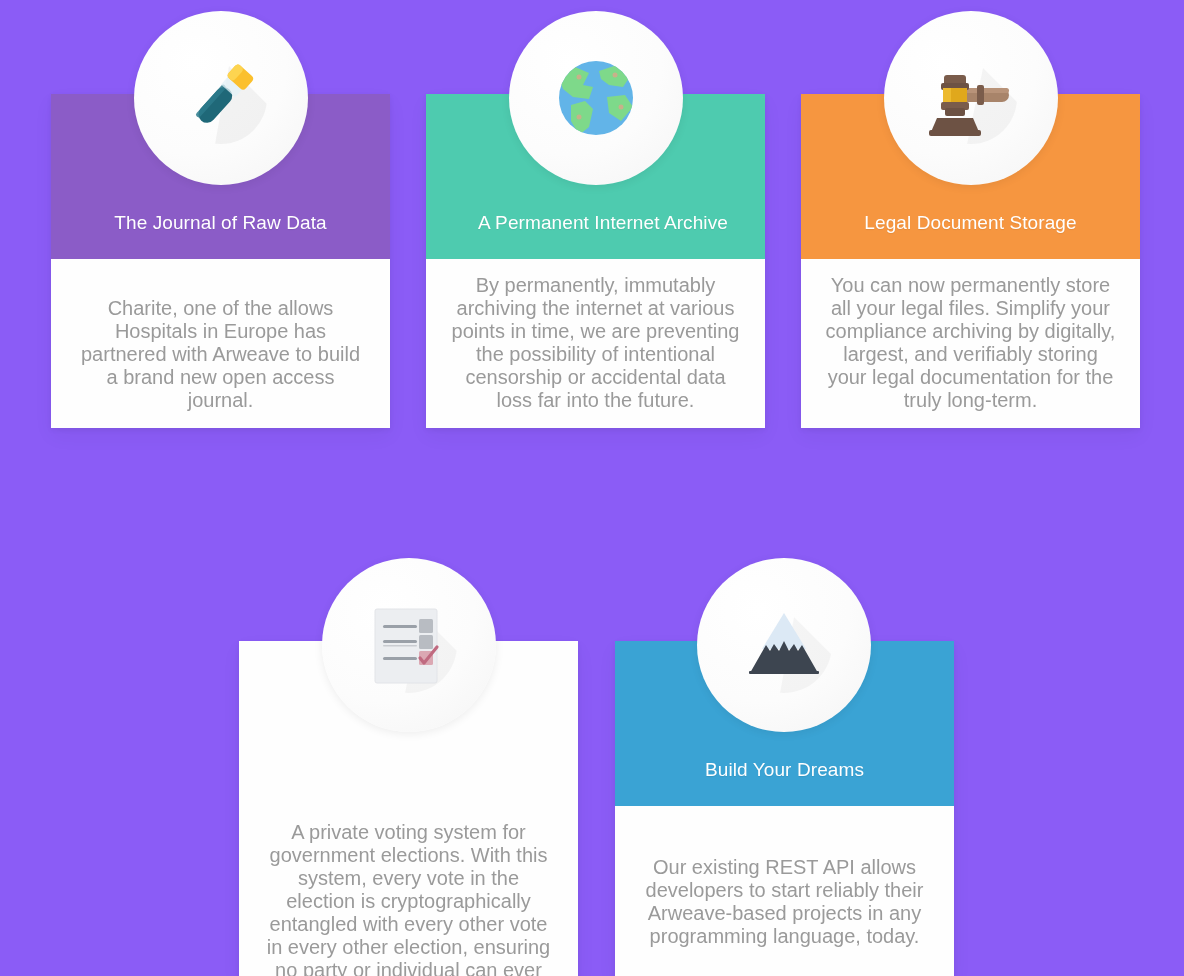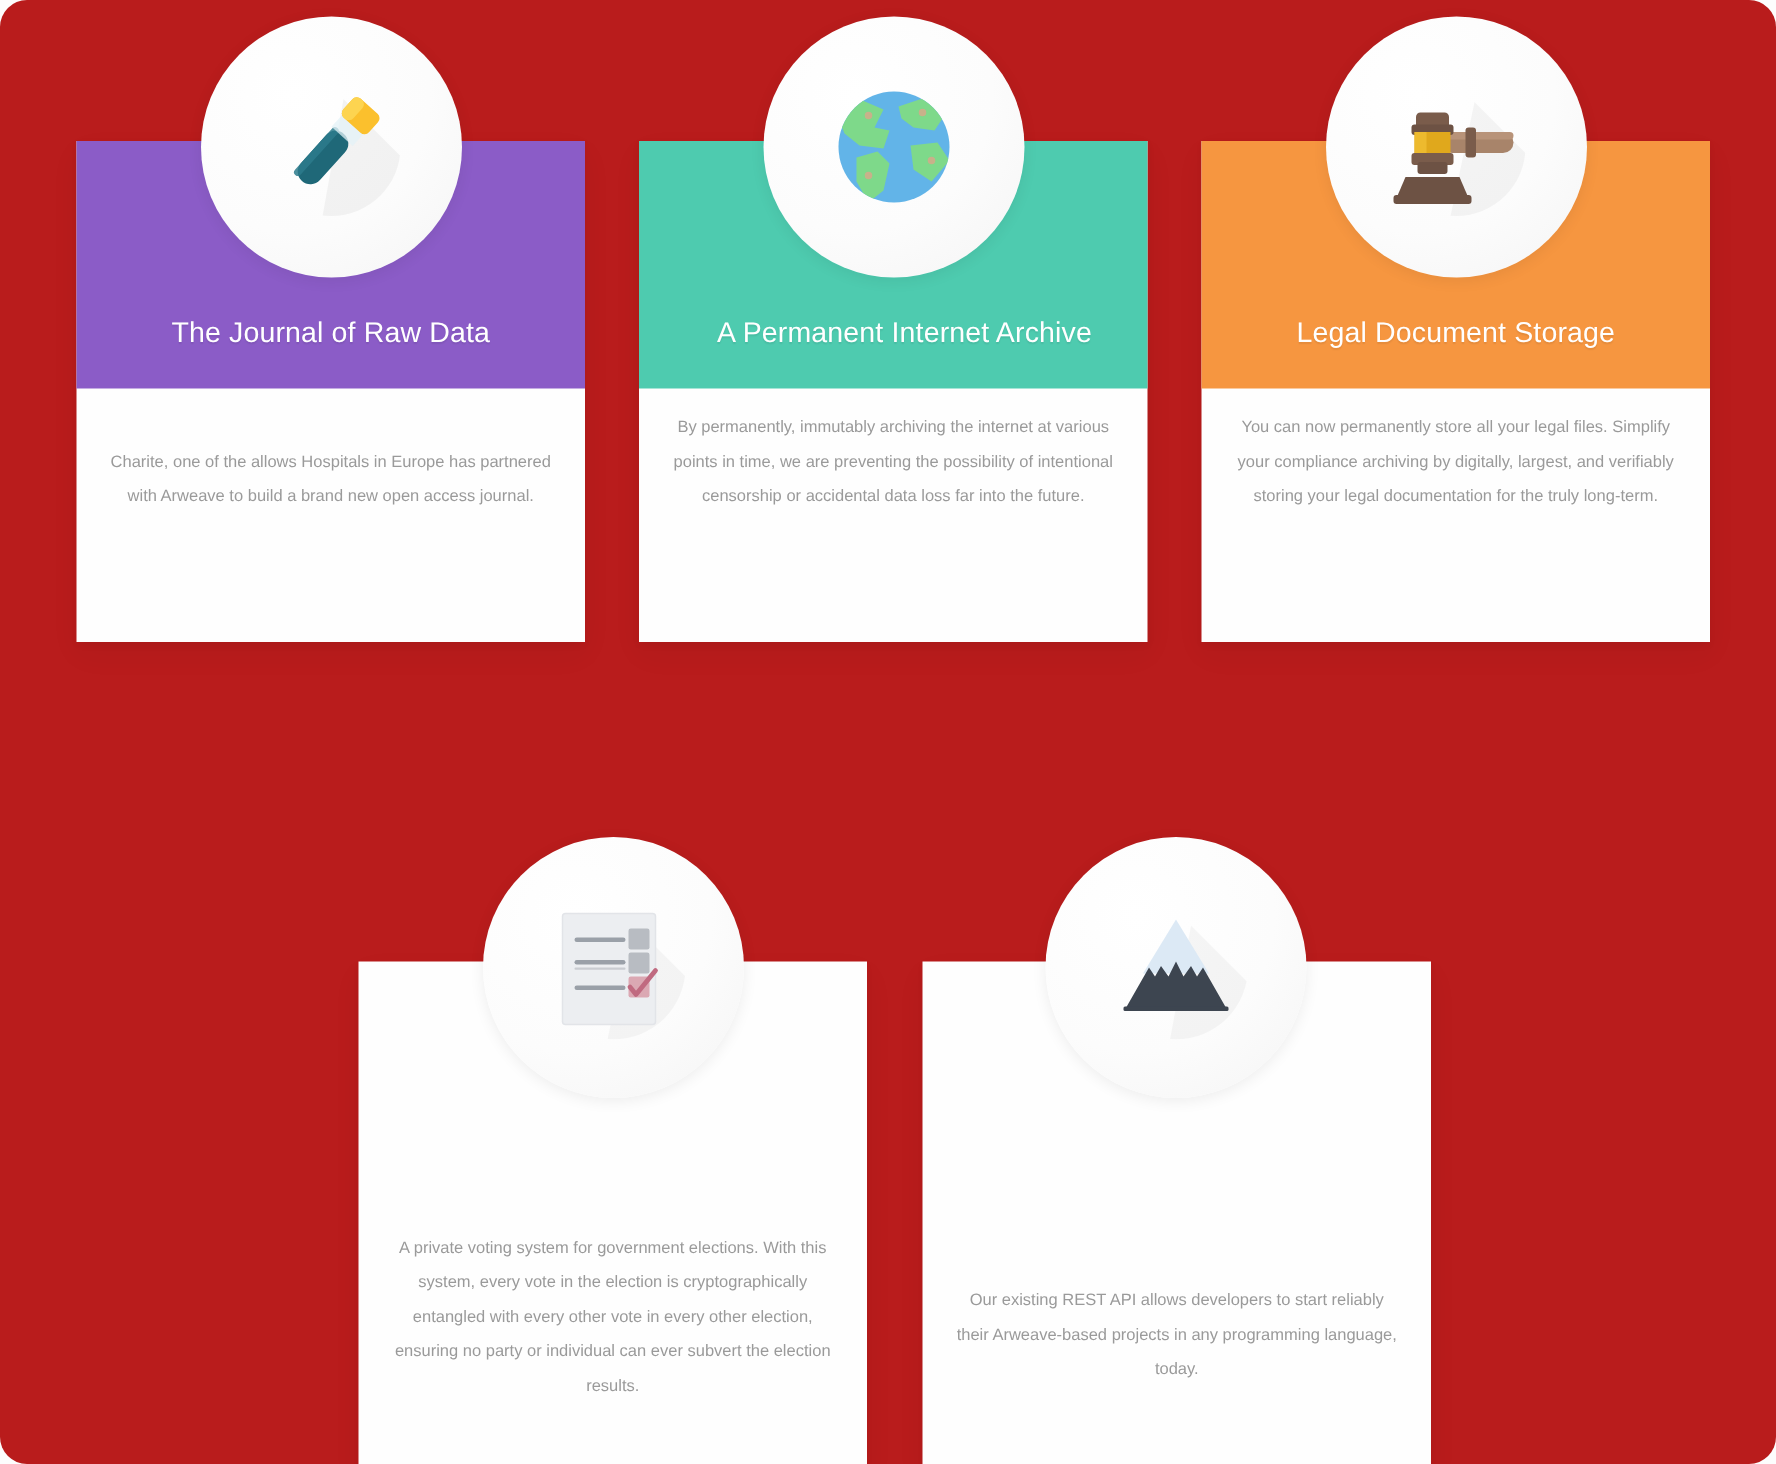--- a/index.html
+++ b/index.html
@@ -9,22 +9,21 @@
     height: 976px;
     background: #fdfdfd;
     font-family: "Liberation Sans", sans-serif;
     overflow: hidden;
   }
 
   .page {
     position: relative;
     width: 1184px;
     height: 976px;
-    background: #b91c1c;
-    border-radius: 18px;
+    background: #8b5cf6;
   }
 
   
   .card {
     position: absolute;
     background: #fefefe;
     box-shadow: 0 2px 5px rgba(0,0,0,0.055), 0 8px 20px rgba(0,0,0,0.045);
   }
 
   .card-header {
@@ -51,21 +50,21 @@
 
   .card-body {
     position: absolute;
     left: 0;
     width: 100%;
     padding: 0 22px;
   }
 
   .card-desc {
     text-align: center;
-    font-size: 11px;
+    font-size: 20px;
     line-height: 23px;
     color: #9a9a9a;
     font-weight: 400;
   }
 
   
   .icon-badge {
     position: absolute;
     width: 174px;
     height: 174px;
@@ -202,20 +201,23 @@
       <rect x="22" y="48" width="34" height="1.5" rx="0.7" fill="#c9ccd1"></rect>
       <rect x="58" y="38" width="14" height="14" rx="1.5" fill="#b8bcc2"></rect>
 
       <rect x="22" y="60" width="34" height="3" rx="1.5" fill="#9aa0a8"></rect>
       <rect x="58" y="54" width="14" height="14" rx="1.5" fill="#dba8b3"></rect>
       <path d="M59 61 L63 66 L76 50" fill="none" stroke="#c06a80" stroke-width="3.2" stroke-linecap="round" stroke-linejoin="round"></path>
     </svg>
   </div>
 
   <div class="card" style="left:615px; top:641px; width:339px; height:340px;">
+    <div class="card-header" style="background:#3aa3d4;">
+      <div class="card-title">Build Your Dreams</div>
+    </div>
     <div class="card-body" style="top:215px;">
       <div class="card-desc">Our existing REST API allows developers to start reliably their Arweave-based projects in any programming language, today.</div>
     </div>
   </div>
   <div class="icon-badge" style="left:697px; top:558px;">
     <svg width="96" height="96" viewBox="0 0 96 96">
       <defs>
         <clipPath id="clipMnt">
             <circle cx="48" cy="48" r="48"></circle>
           </clipPath>

